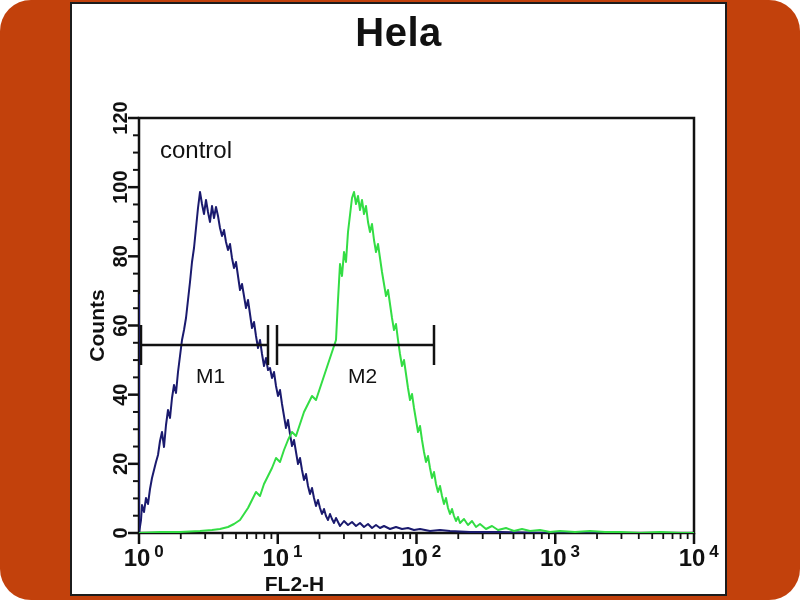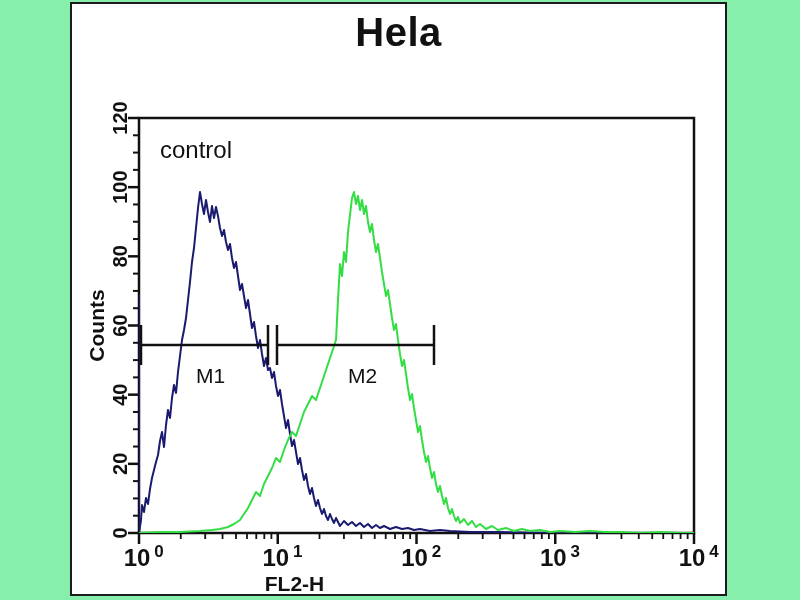--- a/index.html
+++ b/index.html
@@ -10,21 +10,22 @@
   body {
     width: 800px;
     height: 600px;
     font-family: "DejaVu Sans", sans-serif;
     overflow: hidden;
   }
   #figure {
     position: relative;
     width: 800px;
     height: 600px;
-    background: #86efac;
+    background: #c2410c;
+    border-radius: 31px;
   }
   
   #outer-frame {
     position: absolute;
     left: 70px;
     top: 2px;
     width: 657px;
     height: 594px;
     border: 2px solid #1c1c1c;
     box-sizing: border-box;

